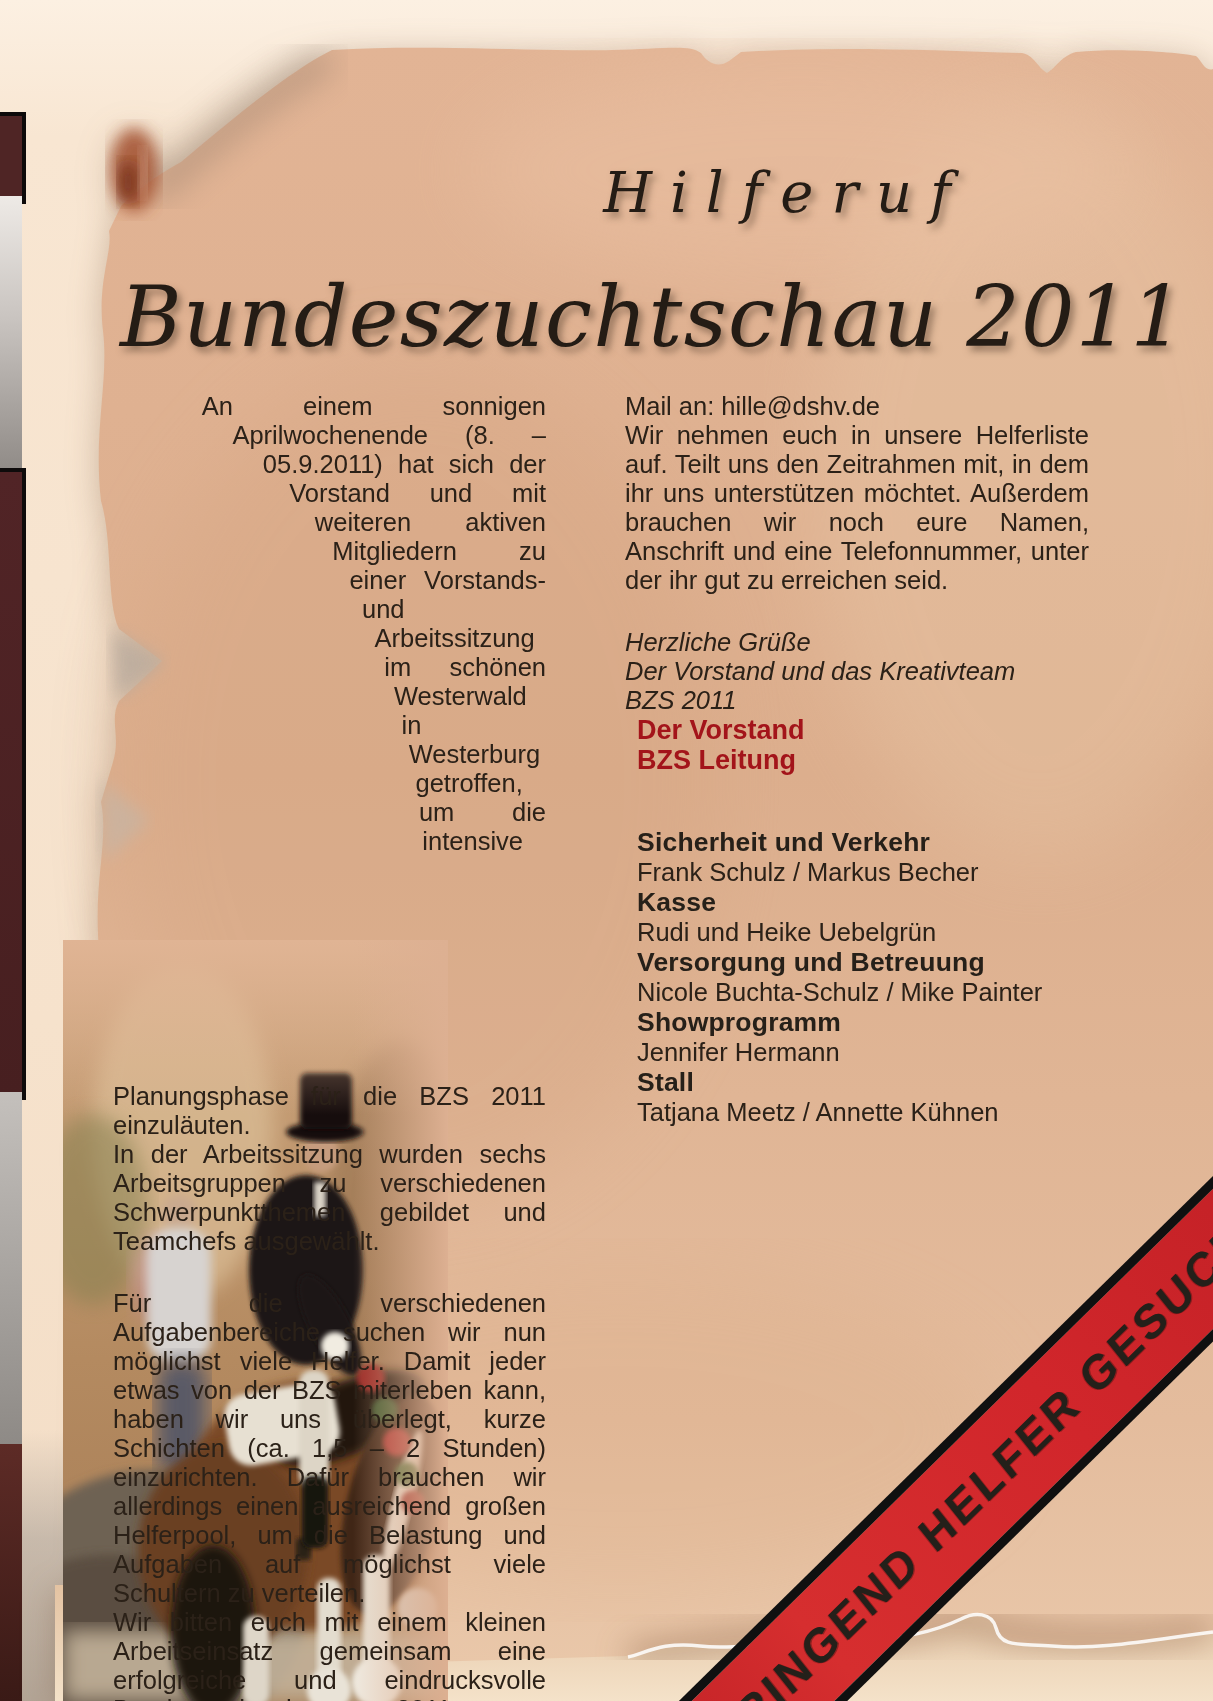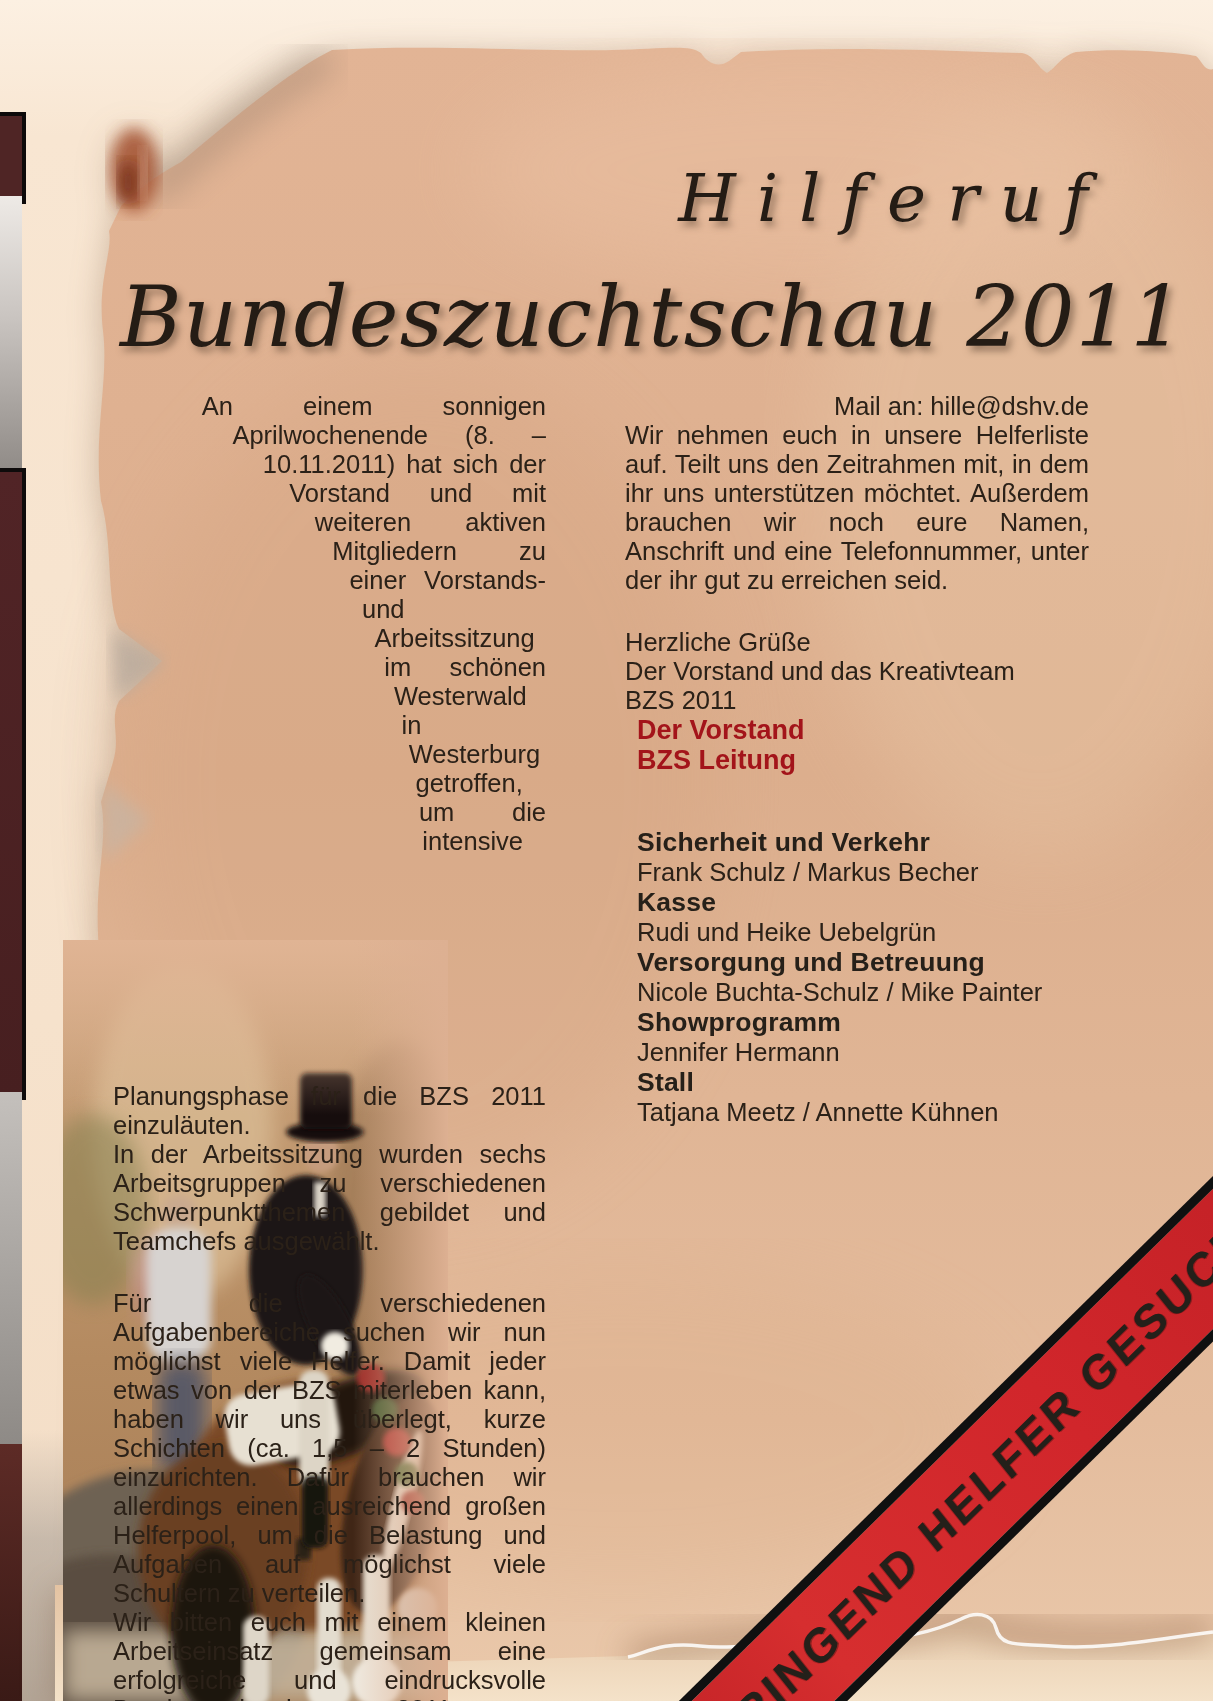--- a/index.html
+++ b/index.html
@@ -23,35 +23,35 @@
   
   #parchment{filter:drop-shadow(0 6px 16px rgba(120,85,60,.35));}
 
   
   .title-script{
     font-family:"DejaVu Serif","Liberation Serif",serif;
     font-style:italic;color:#241c15;
     text-shadow:4px 5px 7px rgba(110,85,65,.65);
     white-space:nowrap;
   }
-  #title-word{left:529px;top:160px;width:580px;text-align:right;font-size:66px;letter-spacing:.32em;}
+  #title-word{left:496px;top:160px;width:580px;text-align:center;font-size:56px;letter-spacing:.32em;}
   #title-event{left:120px;top:268px;width:975px;text-align:center;font-size:84px;letter-spacing:.015em;}
 
   
   .col{color:#2b2118;font-size:25.5px;line-height:29px;text-align:justify;hyphens:auto;-webkit-hyphens:auto;}
   #left-col{left:113px;top:392px;width:433px;height:1240px;}
   #right-col{left:625px;top:392px;width:464px;}
   .col p{margin:0;}
   .gap-after{margin-bottom:33px !important;}
   #photo-wrap-shape{
     float:left;width:320px;height:690px;margin-top:488px;
     shape-outside:polygon(0 0,58px 0,148px 85px,200px 142px,236px 202px,262px 262px,282px 322px,302px 402px,316px 520px,316px 690px,0 690px);
   }
-  .mail-line{text-align:right;}
-  .sig{text-align:left;}
+  .mail-line{text-align:left;}
+  .sig{text-align:left;font-style:italic;}
   .roster{padding-left:12px;}
   .lead-heading{font-weight:700;color:#a3141a;font-size:27px;line-height:30px;margin:36px 0 0 0;text-align:left;}
   .team-role{font-weight:700;color:#262019;font-size:26.5px;line-height:30px;margin:26px 0 0 0;text-align:left;letter-spacing:.2px;}
   .team-names{font-size:25.5px;line-height:30px;margin:7px 0 0 0;text-align:left;}
 
   
   #banner{
     left:516px;top:1418px;width:950px;height:118px;
     transform:rotate(-44.5deg);
     background:linear-gradient(90deg,#bd1f24 0%,#d62e2f 25%,#d1262b 60%,#c02025 100%);
@@ -226,21 +226,21 @@
 
   <rect x="0" y="0" width="385" height="175" fill="url(#fadeTop)"></rect>
   <rect x="290" y="0" width="95" height="761" fill="url(#fadeRight)"></rect>
 </svg>
 
 <div id="title-word" class="abs title-script">Hilferuf</div>
 <div id="title-event" class="abs title-script">Bundeszuchtschau 2011</div>
 
 <div id="left-col" class="abs col">
   <div id="photo-wrap-shape"></div>
-  <p>An einem sonnigen Aprilwochenende (8. – 10.11.2011) hat sich der Vorstand und mit weiteren aktiven Mitgliedern zu einer Vorstands- und Arbeitssitzung im schönen Westerwald in Westerburg getroffen, um die intensive Planungsphase für die BZS 2011 einzuläuten.</p>
+  <p>An einem sonnigen Aprilwochenende (8. – 05.9.2011) hat sich der Vorstand und mit weiteren aktiven Mitgliedern zu einer Vorstands- und Arbeitssitzung im schönen Westerwald in Westerburg getroffen, um die intensive Planungsphase für die BZS 2011 einzuläuten.</p>
   <p class="gap-after">In der Arbeitssitzung wurden sechs Arbeitsgruppen zu verschiedenen Schwerpunktthemen gebildet und Teamchefs ausgewählt.</p>
   <p>Für die verschiedenen Aufgabenbereiche suchen wir nun möglichst viele Helfer. Damit jeder etwas von der BZS miterleben kann, haben wir uns überlegt, kurze Schichten (ca. 1,5 – 2 Stunden) einzurichten. Dafür brauchen wir allerdings einen ausreichend großen Helferpool, um die Belastung und Aufgaben auf möglichst viele Schultern zu verteilen.</p>
   <p>Wir bitten euch mit einem kleinen Arbeitseinsatz gemeinsam eine erfolgreiche und eindrucksvolle Bundeszuchtschau 2011 zu ermöglichen und damit ein aktives Mitglied dieses Events zu werden.</p>
 
 </div>
 
 <div id="right-col" class="abs col">
   <p class="mail-line">Mail an: hille@dshv.de</p>
   <p class="gap-after">Wir nehmen euch in unsere Helferliste auf. Teilt uns den Zeitrahmen mit, in dem ihr uns unterstützen möchtet. Außerdem brauchen wir noch eure Namen, Anschrift und eine Telefonnummer, unter der ihr gut zu erreichen seid.</p>
   <p class="sig">Herzliche Grüße</p>

